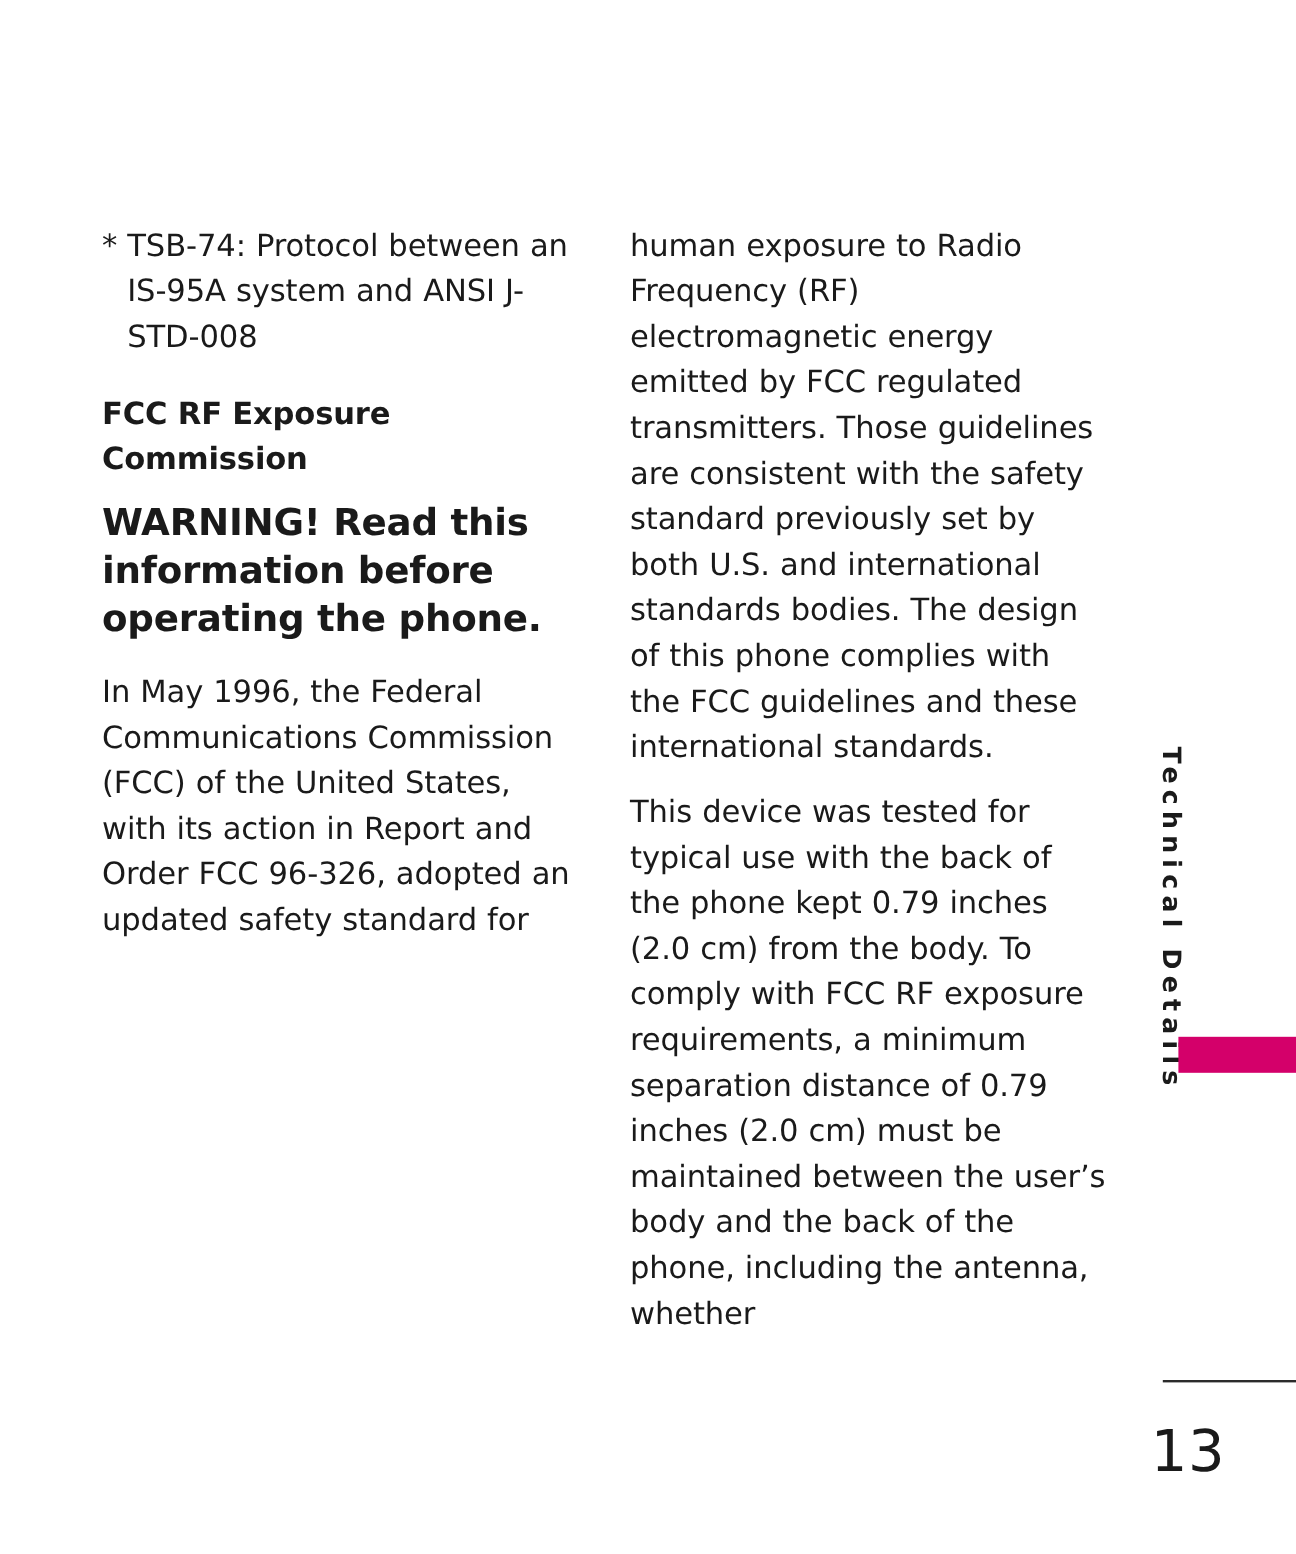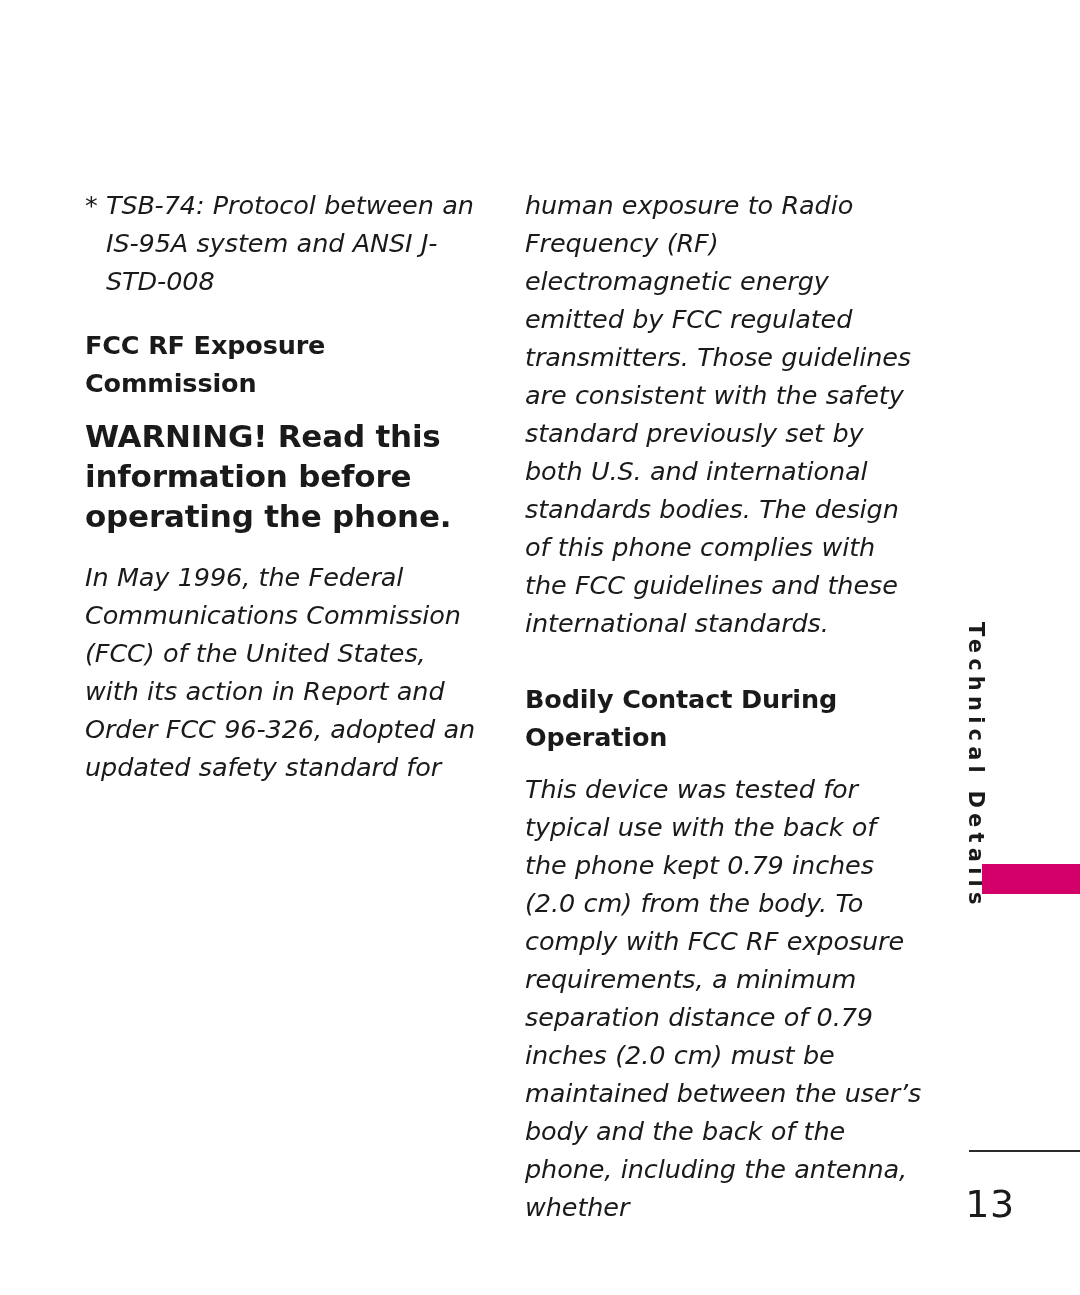--- a/index.html
+++ b/index.html
@@ -38,21 +38,20 @@
   .col-right { left: 440px; }
 
   
   .para {
     font-size: 25.5px;
     line-height: 38px;
     font-weight: 400;
     margin: 0 0 16px 0;
     letter-spacing: -0.1px;
     word-spacing: 0.4px;
-    font-style: italic;
   }
 
   
   .footnote {
     padding-left: 21px;
     text-indent: -21px;
     margin-bottom: 19px;
   }
 
   .heading {
@@ -107,21 +106,21 @@
     height: 2px;
     background: #2b2b2b;
   }
 
   .page-number {
     position: absolute;
     left: 940px;
     top: 1182px;
     width: 100px;
     text-align: center;
-    font-size: 38px;
+    font-size: 48px;
     font-weight: 400;
     color: #1a1a1a;
     letter-spacing: 0.5px;
   }
 </style>
 </head>
 <body>
 
 <div class="page">
 
@@ -135,21 +134,20 @@
       <h2 class="heading">FCC RF Exposure Commission</h2>
 
       <p class="warning">WARNING! Read this information before operating the phone.</p>
 
       <p class="para">In May 1996, the Federal Communications Commission (FCC) of the United States, with its action in Report and Order FCC 96-326, adopted an updated safety standard for</p>
     </div>
 
     <div class="col col-right">
       <p class="para">human exposure to Radio Frequency (RF) electromagnetic energy emitted by FCC regulated transmitters. Those guidelines are consistent with the safety standard previously set by both U.S. and international standards bodies. The design of this phone complies with the FCC guidelines and these international standards.</p>
 
-      <h2 class="heading first-right">Bodily Contact During Operation</h2>
 
       <p class="para">This device was tested for typical use with the back of the phone kept 0.79 inches (2.0 cm) from the body. To comply with FCC RF exposure requirements, a minimum separation distance of 0.79 inches (2.0 cm) must be maintained between the user’s body and the back of the phone, including the antenna, whether</p>
     </div>
 
   </div>
 
   <div class="tab-label">Technical Details</div>
 
   <div class="tab-bar"></div>
 

